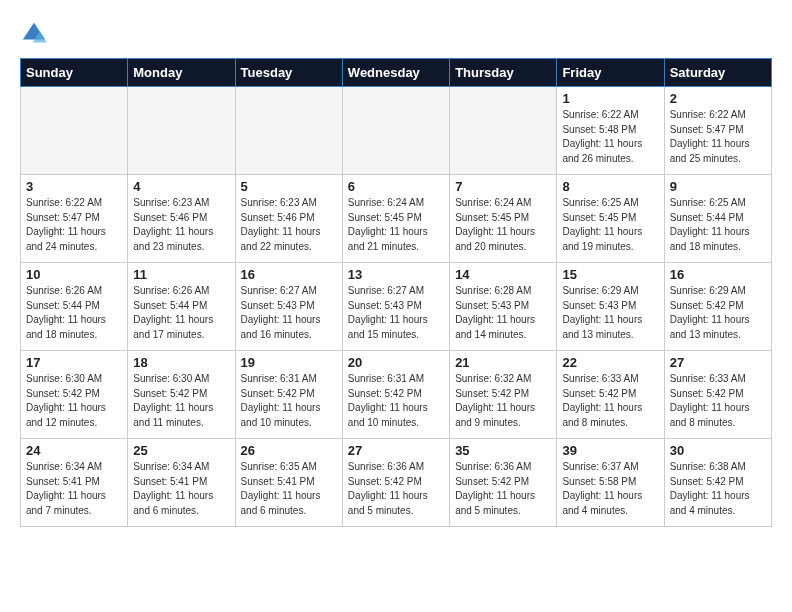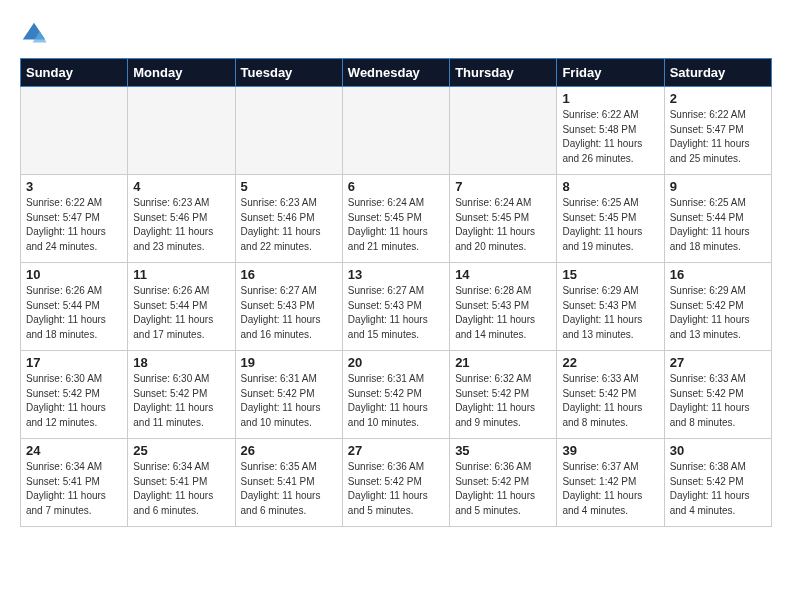--- a/index.html
+++ b/index.html
@@ -328,21 +328,21 @@
           <td>
             <div class="day-number">35</div>
             <div class="day-info" style="white-space: pre-line;">Sunrise: 6:36 AM
 Sunset: 5:42 PM
 Daylight: 11 hours
 and 5 minutes.</div>
           </td>
           <td>
             <div class="day-number">39</div>
             <div class="day-info" style="white-space: pre-line;">Sunrise: 6:37 AM
-Sunset: 1:42 PM
+Sunset: 5:58 PM
 Daylight: 11 hours
 and 4 minutes.</div>
           </td>
           <td>
             <div class="day-number">30</div>
             <div class="day-info" style="white-space: pre-line;">Sunrise: 6:38 AM
 Sunset: 5:42 PM
 Daylight: 11 hours
 and 4 minutes.</div>
           </td>

